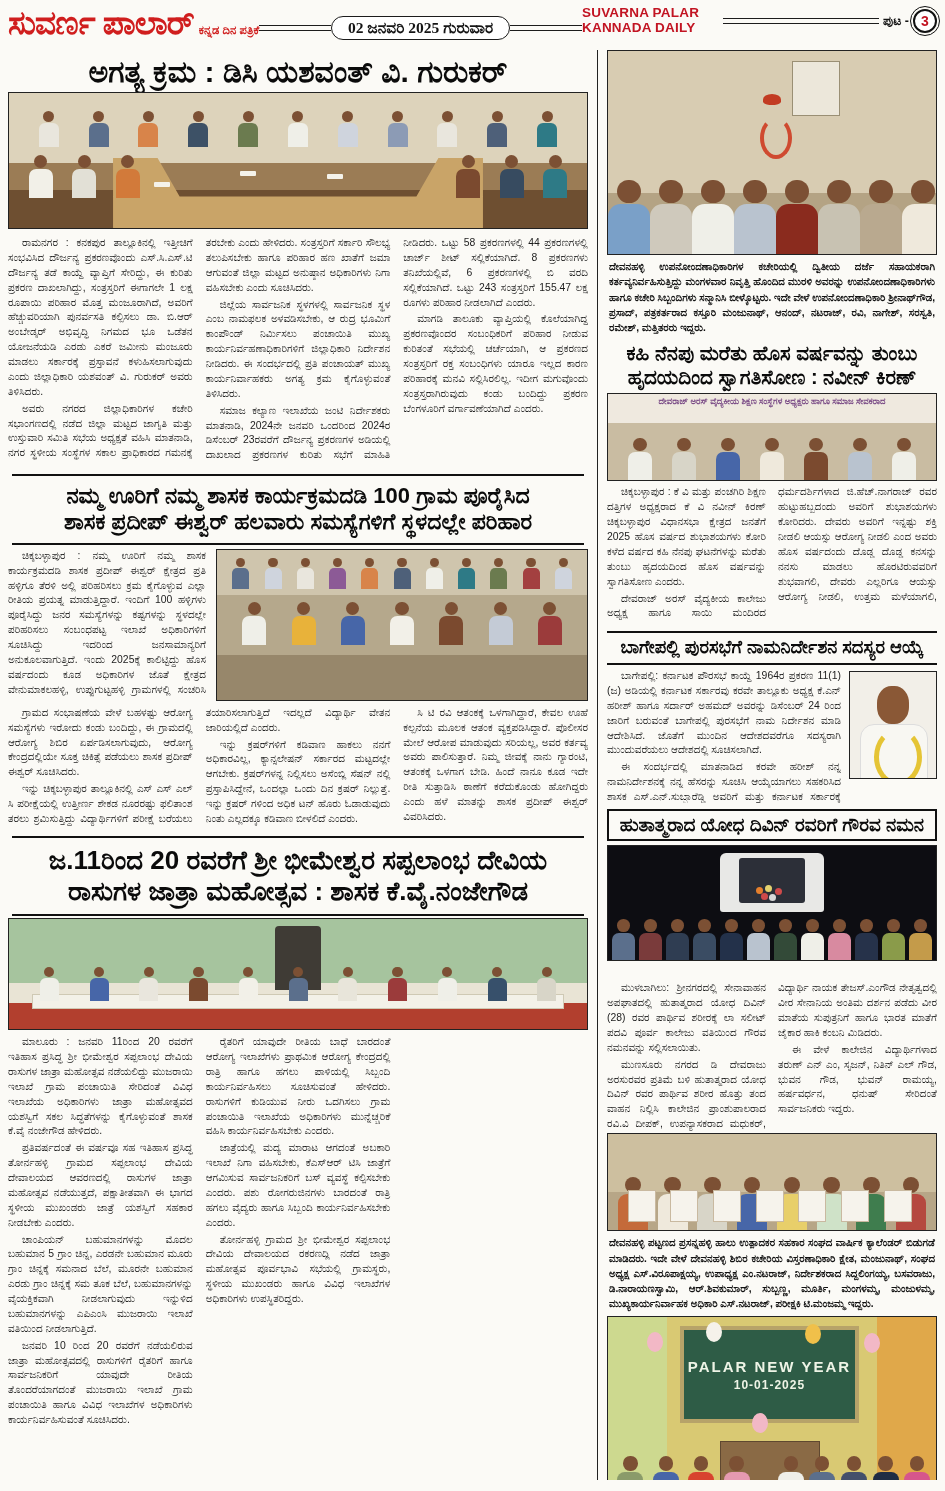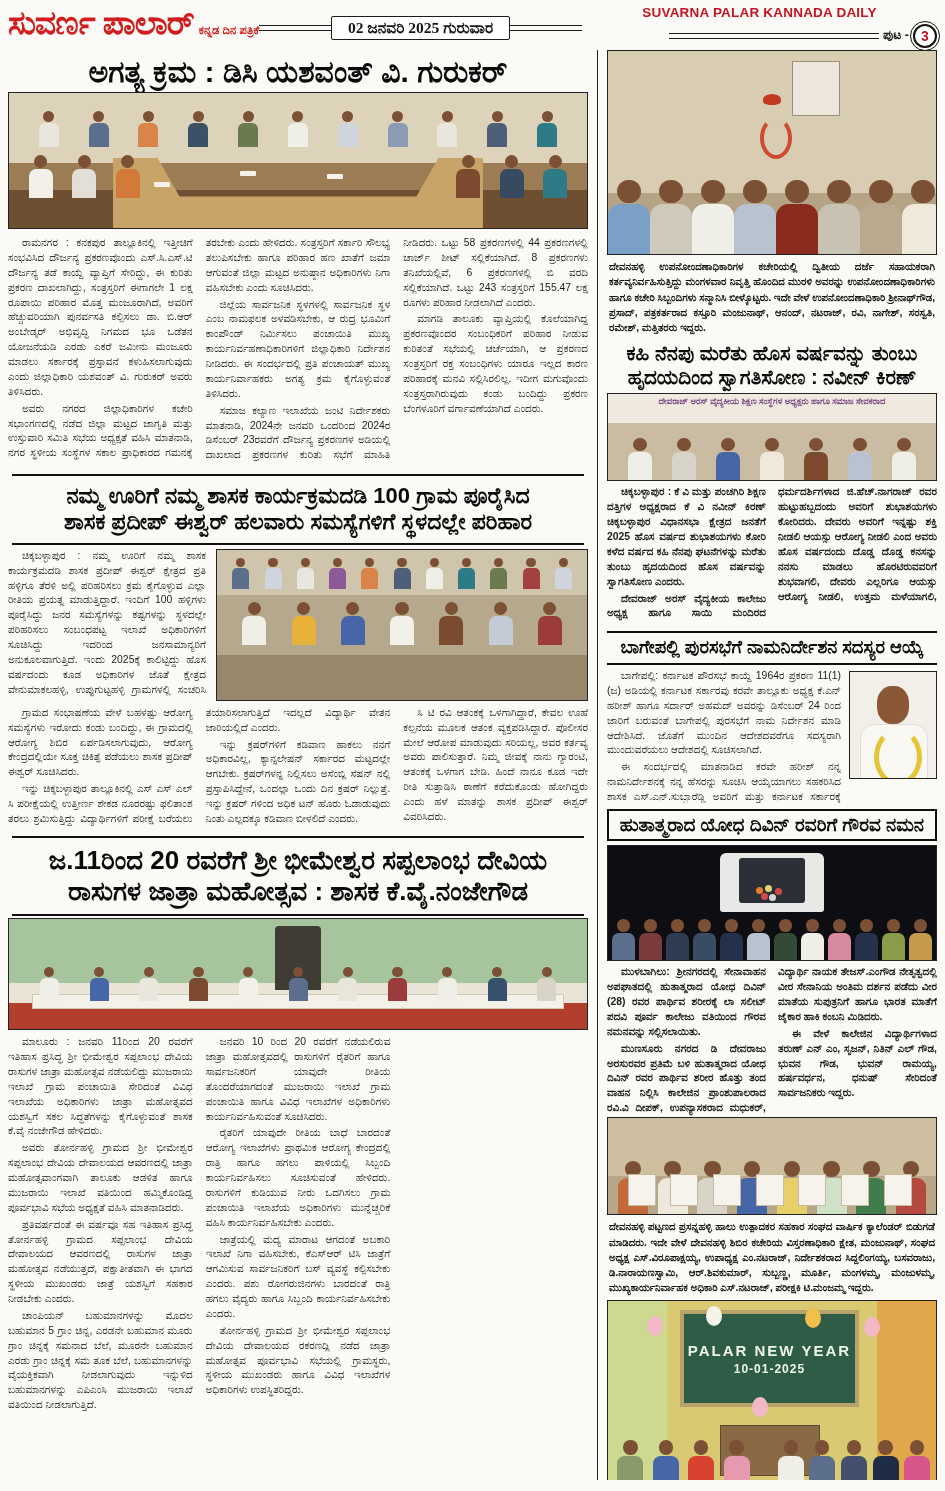--- a/index.html
+++ b/index.html
@@ -10,23 +10,23 @@
   }
   .page{position:absolute;inset:0;padding:6px 8px;box-sizing:border-box;}
 
   
   .hdr{display:flex;align-items:flex-start;height:42px;}
   .mast{display:flex;align-items:baseline;white-space:nowrap;}
   .mast-title{color:#d01e1e;font-size:33px;font-weight:800;letter-spacing:-1px;line-height:1;}
   .mast-tag{color:#d01e1e;font-size:11.5px;font-weight:700;margin-left:5px;}
   .hdr-mid{flex:1;display:flex;align-items:center;margin-top:10px;}
   .dbl{flex:1;height:4px;border-top:1.5px solid #1c1c1c;border-bottom:1.5px solid #1c1c1c;}
-  .date-box{border:1.8px solid #1c1c1c;border-radius:2px;padding:2px 16px;font-weight:700;
+  .date-box{border:1.8px solid #1c1c1c;border-radius:12px;padding:2px 16px;font-weight:700;
             font-size:15.5px;background:#fff;white-space:nowrap;font-family:"Liberation Serif","DejaVu Serif",serif;}
-  .hdr-right{width:355px;display:flex;flex-direction:column;align-items:center;}
+  .hdr-right{width:355px;display:flex;flex-direction:row;align-items:flex-start;}
   .eng-title{color:#c21422;font-weight:800;font-size:13.5px;letter-spacing:.2px;line-height:1.1;}
   .pg-row{display:flex;align-items:center;width:100%;margin-top:3px;}
   .pg-label{font-weight:700;font-size:12.5px;margin:0 4px;white-space:nowrap;}
   .pg-circle{width:20px;height:20px;border:2px solid #111;outline:1.5px solid #111;outline-offset:2px;
              border-radius:50%;color:#c21422;font-weight:800;font-size:14px;display:flex;
              align-items:center;justify-content:center;background:#fff;}
 
   
   .content{display:flex;gap:9px;margin-top:2px;height:1430px;}
   .left-sec{width:580px;overflow:hidden;}
@@ -39,21 +39,21 @@
   .hl-b{font-size:22px;border-top:2px solid #111;border-bottom:2px solid #111;padding:7px 0;margin-top:6px;}
   .hl-c{font-size:26px;border-top:2px solid #111;border-bottom:2px solid #111;padding:7px 0;margin-top:6px;}
   .hl-r1{font-size:20px;margin:6px 2px 4px;}
   .hl-r2{font-size:18px;border-top:2px solid #111;border-bottom:2px solid #111;padding:4px 0;margin:6px 0 4px;}
   .hl-r3{font-size:18.5px;border:2px solid #111;padding:3px 2px;margin:6px 0 4px;}
 
   
   .body-text{font-size:10.4px;line-height:1.43;text-align:justify;color:#1c1c1c;}
   .body-text p{margin:0 0 2px;text-indent:14px;}
   .cols-3{column-count:3;column-gap:13px;column-fill:auto;}
-  .cols-2{column-count:2;column-gap:12px;column-fill:auto;font-weight:bold;}
+  .cols-2{column-count:2;column-gap:12px;column-fill:auto;}
   .caption{font-weight:700;font-size:10.2px;line-height:1.5;text-align:justify;margin:4px 2px;color:#111;}
 
   
   .photo{position:relative;border:1.6px solid #222;overflow:hidden;background:#b9a98f;box-sizing:border-box;}
   .people{position:absolute;left:0;right:0;display:flex;justify-content:space-evenly;align-items:flex-end;}
   .person{display:flex;flex-direction:column;align-items:center;flex:0 0 auto;}
   .person .head{width:.55em;height:.55em;border-radius:50%;background:#7c5034;display:block;}
   .person .torso{width:1em;height:1.2em;border-radius:.3em .3em 0 0;display:block;margin-top:1px;}
 
   
@@ -381,21 +381,20 @@
                 <i class="torso" style="background: rgb(55, 80, 107);"></i>
               </div>
               <div class="person">
                 <i class="head"></i>
                 <i class="torso" style="background: rgb(216, 213, 200);"></i>
               </div>
             </div>
         </div>
         <div class="body-text cols-3" style="height:396px;margin-top:5px;">
             <p>ಮಾಲೂರು : ಜನವರಿ 11ರಿಂದ 20 ರವರೆಗೆ ಇತಿಹಾಸ ಪ್ರಸಿದ್ಧ ಶ್ರೀ ಭೀಮೇಶ್ವರ ಸಪ್ಪಲಾಂಭ ದೇವಿಯ ರಾಸುಗಳ ಜಾತ್ರಾ ಮಹೋತ್ಸವ ನಡೆಯಲಿದ್ದು ಮುಜರಾಯಿ ಇಲಾಖೆ ಗ್ರಾಮ ಪಂಚಾಯಿತಿ ಸೇರಿದಂತೆ ವಿವಿಧ ಇಲಾಖೆಯ ಅಧಿಕಾರಿಗಳು ಜಾತ್ರಾ ಮಹೋತ್ಸವದ ಯಶಸ್ವಿಗೆ ಸಕಲ ಸಿದ್ಧತೆಗಳನ್ನು ಕೈಗೊಳ್ಳುವಂತೆ ಶಾಸಕ ಕೆ.ವೈ ನಂಜೇಗೌಡ ಹೇಳಿದರು.</p>
-            <p>ಅವರು ತೋರ್ನಹಳ್ಳಿ ಗ್ರಾಮದ ಶ್ರೀ ಭೀಮೇಶ್ವರ ಸಪ್ಪಲಾಂಭ ದೇವಿಯ ದೇವಾಲಯದ ಆವರಣದಲ್ಲಿ ಜಾತ್ರಾ ಮಹೋತ್ಸವಾಂಗವಾಗಿ ತಾಲೂಕು ಆಡಳಿತ ಹಾಗೂ ಮುಜರಾಯಿ ಇಲಾಖೆ ವತಿಯಿಂದ ಹಮ್ಮಿಕೊಂಡಿದ್ದ ಪೂರ್ವಭಾವಿ ಸಭೆಯ ಅಧ್ಯಕ್ಷತೆ ವಹಿಸಿ ಮಾತನಾಡಿದರು.</p>
             <p>ಪ್ರತಿವರ್ಷದಂತೆ ಈ ವರ್ಷವೂ ಸಹ ಇತಿಹಾಸ ಪ್ರಸಿದ್ಧ ತೋರ್ನಹಳ್ಳಿ ಗ್ರಾಮದ ಸಪ್ಪಲಾಂಭ ದೇವಿಯ ದೇವಾಲಯದ ಆವರಣದಲ್ಲಿ ರಾಸುಗಳ ಜಾತ್ರಾ ಮಹೋತ್ಸವ ನಡೆಯುತ್ತದೆ, ಪಕ್ಷಾತೀತವಾಗಿ ಈ ಭಾಗದ ಸ್ಥಳೀಯ ಮುಖಂಡರು ಜಾತ್ರೆ ಯಶಸ್ವಿಗೆ ಸಹಕಾರ ನೀಡಬೇಕು ಎಂದರು.</p>
             <p>ಚಾಂಪಿಯನ್ ಬಹುಮಾನಗಳನ್ನು ಮೊದಲ ಬಹುಮಾನ 5 ಗ್ರಾಂ ಚಿನ್ನ, ಎರಡನೇ ಬಹುಮಾನ ಮೂರು ಗ್ರಾಂ ಚಿನ್ನಕ್ಕೆ ಸಮನಾದ ಬೆಲೆ, ಮೂರನೇ ಬಹುಮಾನ ಎರಡು ಗ್ರಾಂ ಚಿನ್ನಕ್ಕೆ ಸಮ ತೂಕ ಬೆಲೆ, ಬಹುಮಾನಗಳನ್ನು ವೈಯಕ್ತಿಕವಾಗಿ ನೀಡಲಾಗುವುದು ಇನ್ನುಳಿದ ಬಹುಮಾನಗಳನ್ನು ಎಪಿಎಂಸಿ ಮುಜರಾಯಿ ಇಲಾಖೆ ವತಿಯಿಂದ ನೀಡಲಾಗುತ್ತಿದೆ.</p>
             <p>ಜನವರಿ 10 ರಿಂದ 20 ರವರೆಗೆ ನಡೆಯಲಿರುವ ಜಾತ್ರಾ ಮಹೋತ್ಸವದಲ್ಲಿ ರಾಸುಗಳಿಗೆ ರೈತರಿಗೆ ಹಾಗೂ ಸಾರ್ವಜನಿಕರಿಗೆ ಯಾವುದೇ ರೀತಿಯ ತೊಂದರೆಯಾಗದಂತೆ ಮುಜರಾಯಿ ಇಲಾಖೆ ಗ್ರಾಮ ಪಂಚಾಯಿತಿ ಹಾಗೂ ವಿವಿಧ ಇಲಾಖೆಗಳ ಅಧಿಕಾರಿಗಳು ಕಾರ್ಯನಿರ್ವಹಿಸುವಂತೆ ಸೂಚಿಸಿದರು.</p>
             <p>ರೈತರಿಗೆ ಯಾವುದೇ ರೀತಿಯ ಬಾಧೆ ಬಾರದಂತೆ ಆರೋಗ್ಯ ಇಲಾಖೆಗಳು ಪ್ರಾಥಮಿಕ ಆರೋಗ್ಯ ಕೇಂದ್ರದಲ್ಲಿ ರಾತ್ರಿ ಹಾಗೂ ಹಗಲು ಪಾಳಿಯಲ್ಲಿ ಸಿಬ್ಬಂದಿ ಕಾರ್ಯನಿರ್ವಹಿಸಲು ಸೂಚಿಸುವಂತೆ ಹೇಳಿದರು. ರಾಸುಗಳಿಗೆ ಕುಡಿಯುವ ನೀರು ಒದಗಿಸಲು ಗ್ರಾಮ ಪಂಚಾಯಿತಿ ಇಲಾಖೆಯ ಅಧಿಕಾರಿಗಳು ಮುನ್ನೆಚ್ಚರಿಕೆ ವಹಿಸಿ ಕಾರ್ಯನಿರ್ವಹಿಸಬೇಕು ಎಂದರು.</p>
             <p>ಜಾತ್ರೆಯಲ್ಲಿ ಮದ್ಯ ಮಾರಾಟ ಆಗದಂತೆ ಅಬಕಾರಿ ಇಲಾಖೆ ನಿಗಾ ವಹಿಸಬೇಕು, ಕೆಎಸ್ಆರ್ ಟಿಸಿ ಜಾತ್ರೆಗೆ ಆಗಮಿಸುವ ಸಾರ್ವಜನಿಕರಿಗೆ ಬಸ್ ವ್ಯವಸ್ಥೆ ಕಲ್ಪಿಸಬೇಕು ಎಂದರು. ಪಶು ರೋಗರುಜಿನಗಳು ಬಾರದಂತೆ ರಾತ್ರಿ ಹಗಲು ವೈದ್ಯರು ಹಾಗೂ ಸಿಬ್ಬಂದಿ ಕಾರ್ಯನಿರ್ವಹಿಸಬೇಕು ಎಂದರು.</p>
             <p>ತೋರ್ನಹಳ್ಳಿ ಗ್ರಾಮದ ಶ್ರೀ ಭೀಮೇಶ್ವರ ಸಪ್ಪಲಾಂಭ ದೇವಿಯ ದೇವಾಲಯದ ರಕರಣದ್ಲಿ ನಡೆದ ಜಾತ್ರಾ ಮಹೋತ್ಸವ ಪೂರ್ವಭಾವಿ ಸಭೆಯಲ್ಲಿ ಗ್ರಾಮಸ್ಥರು, ಸ್ಥಳೀಯ ಮುಖಂಡರು ಹಾಗೂ ವಿವಿಧ ಇಲಾಖೆಗಳ ಅಧಿಕಾರಿಗಳು ಉಪಸ್ಥಿತರಿದ್ದರು.</p>
           </div>
       </article>
     </section>
 
@@ -554,21 +553,21 @@
               <div class="person">
                 <i class="head"></i>
                 <i class="torso" style="background: rgb(138, 155, 74);"></i>
               </div>
               <div class="person">
                 <i class="head"></i>
                 <i class="torso" style="background: rgb(196, 155, 74);"></i>
               </div>
             </div>
         </div>
-        <div class="body-text cols-2" style="height:152px;margin-top:4px;">
+        <div class="body-text cols-2" style="height:152px;margin-top:20px;">
             <p>ಮುಳಬಾಗಿಲು: ಶ್ರೀನಗರದಲ್ಲಿ ಸೇನಾವಾಹನ ಅಪಘಾತದಲ್ಲಿ ಹುತಾತ್ಮರಾದ ಯೋಧ ದಿವಿನ್ (28) ರವರ ಪಾರ್ಥಿವ ಶರೀರಕ್ಕೆ ಲಾ ಸಲೀಟ್ ಪದವಿ ಪೂರ್ವ ಕಾಲೇಜು ವತಿಯಿಂದ ಗೌರವ ನಮನವನ್ನು ಸಲ್ಲಿಸಲಾಯಿತು.</p>
             <p>ಮುಣಸೂರು ನಗರದ ಡಿ ದೇವರಾಜು ಅರಸುರವರ ಪ್ರತಿಮೆ ಬಳಿ ಹುತಾತ್ಮರಾದ ಯೋಧ ದಿವಿನ್ ರವರ ಪಾರ್ಥಿವ ಶರೀರ ಹೊತ್ತು ತಂದ ವಾಹನ ನಿಲ್ಲಿಸಿ ಕಾಲೇಜಿನ ಪ್ರಾಂಶುಪಾಲರಾದ ರವಿ.ವಿ ದೀಪಕ್, ಉಪನ್ಯಾಸಕರಾದ ಮಧುಕರ್, ವಿದ್ಯಾರ್ಥಿ ನಾಯಕ ತೇಜಸ್.ಎಂಗೌಡ ನೇತೃತ್ವದಲ್ಲಿ ವೀರ ಸೇನಾನಿಯ ಅಂತಿಮ ದರ್ಶನ ಪಡೆದು ವೀರ ಮಾತೆಯ ಸುಪುತ್ರನಿಗೆ ಹಾಗೂ ಭಾರತ ಮಾತೆಗೆ ಜೈಕಾರ ಹಾಕಿ ಕಂಬನಿ ಮಿಡಿದರು.</p>
             <p>ಈ ವೇಳೆ ಕಾಲೇಜಿನ ವಿದ್ಯಾರ್ಥಿಗಳಾದ ತರುಣ್ ಎನ್ ಎಂ, ಸೃಜನ್, ನಿತಿನ್ ಎಲ್ ಗೌಡ, ಭುವನ ಗೌಡ, ಭುವನ್ ರಾಮಯ್ಯ, ಹರ್ಷವರ್ಧನ, ಧನುಷ್ ಸೇರಿದಂತೆ ಸಾರ್ವಜನಿಕರು ಇದ್ದರು.</p>
           </div>
       </article>
 
       <div class="photo photo-r4">
         <div class="people" style="bottom:0;font-size:30px;">
             <div class="person">
               <i class="head"></i>

